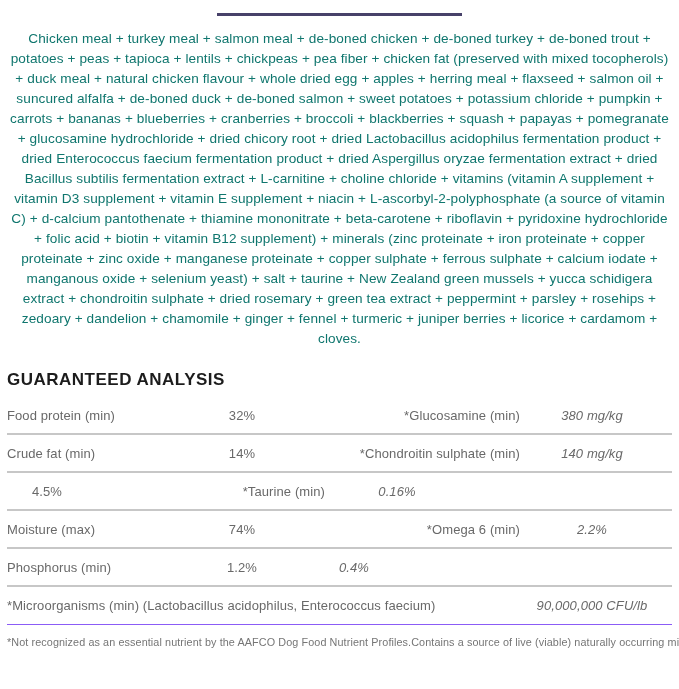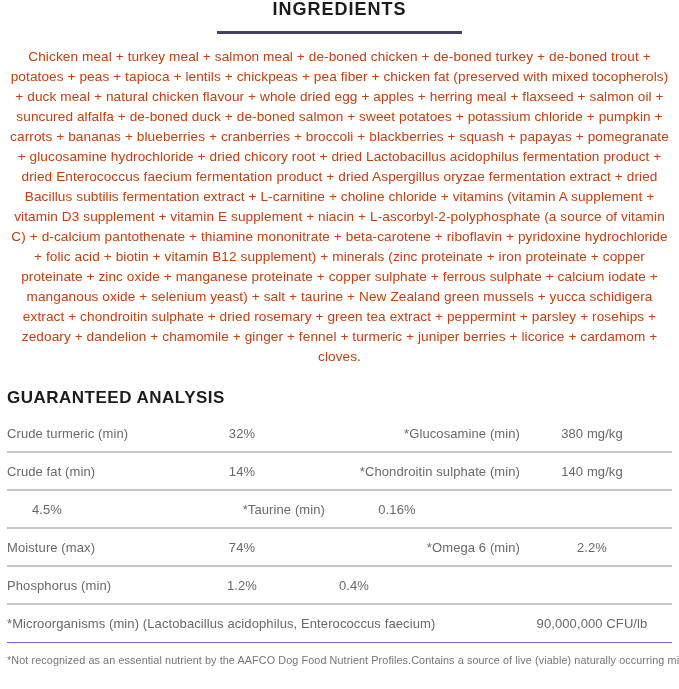--- a/index.html
+++ b/index.html
@@ -24,21 +24,21 @@
     width: 245px;
     height: 3px;
     background: #474169;
     margin: 13px auto 0 auto;
   }
   .ing-text {
     margin-top: 13px;
     text-align: center;
     font-size: 13.6px;
     line-height: 20px;
-    color: #c2410c;
+    color: #0f766e;
     letter-spacing: 0.1px;
   }
 
   .ga-title {
     margin-top: 21px;
     font-size: 17px;
     font-weight: bold;
     letter-spacing: 0.5px;
     color: #1c1c1c;
   }
@@ -49,48 +49,47 @@
     align-items: center;
     height: 38px;
     border-bottom: 2px solid #c7c7c7;
     font-size: 13px;
     color: #696969;
     letter-spacing: 0.1px;
   }
   .ga-row .c1 { width: 195px; text-align: left; }
   .ga-row .c2 { width: 80px;  text-align: center; }
   .ga-row .c3 { width: 238px; padding-left: 38px; text-align: right; }
-  .ga-row .c4 { width: 144px; text-align: center; }
+  .ga-row .c4 { width: 144px; text-align: center; font-style: italic; }
   .ga-row.span-row { border-bottom: 1px solid #8b5cf6; }
   .ga-row.span-row .wide { width: 513px; text-align: left; }
 
   .ga-footnote {
     margin-top: 11px;
     font-size: 10.8px;
     color: #757575;
     letter-spacing: 0.1px;
     white-space: nowrap;
   }
 </style>
 </head>
 <body>
 
 <div class="page">
 
-  <div class="ing-title">INGREDIENTS</div>
   <div class="title-underline"></div>
 
   <div class="ing-text">Chicken meal + turkey meal + salmon meal + de-boned chicken + de-boned turkey + de-boned trout + potatoes + peas + tapioca + lentils + chickpeas + pea fiber + chicken fat (preserved with mixed tocopherols) + duck meal + natural chicken flavour + whole dried egg + apples + herring meal + flaxseed + salmon oil + suncured alfalfa + de-boned duck + de-boned salmon + sweet potatoes + potassium chloride + pumpkin + carrots + bananas + blueberries + cranberries + broccoli + blackberries + squash + papayas + pomegranate + glucosamine hydrochloride + dried chicory root + dried Lactobacillus acidophilus fermentation product + dried Enterococcus faecium fermentation product + dried Aspergillus oryzae fermentation extract + dried Bacillus subtilis fermentation extract + L-carnitine + choline chloride + vitamins (vitamin A supplement + vitamin D3 supplement + vitamin E supplement + niacin + L-ascorbyl-2-polyphosphate (a source of vitamin C) + d-calcium pantothenate + thiamine mononitrate + beta-carotene + riboflavin + pyridoxine hydrochloride + folic acid + biotin + vitamin B12 supplement) + minerals (zinc proteinate + iron proteinate + copper proteinate + zinc oxide + manganese proteinate + copper sulphate + ferrous sulphate + calcium iodate + manganous oxide + selenium yeast) + salt + taurine + New Zealand green mussels + yucca schidigera extract + chondroitin sulphate + dried rosemary + green tea extract + peppermint + parsley + rosehips + zedoary + dandelion + chamomile + ginger + fennel + turmeric + juniper berries + licorice + cardamom + cloves.</div>
 
   <div class="ga-title">GUARANTEED ANALYSIS</div>
 
   <div class="ga-table">
 
     <div class="ga-row">
-      <span class="c1">Crude turmeric (min)</span>
+      <span class="c1">Food protein (min)</span>
       <span class="c2">32%</span>
       <span class="c3">*Glucosamine (min)</span>
       <span class="c4">380 mg/kg</span>
     </div>
 
     <div class="ga-row">
       <span class="c1">Crude fat (min)</span>
       <span class="c2">14%</span>
       <span class="c3">*Chondroitin sulphate (min)</span>
       <span class="c4">140 mg/kg</span>

